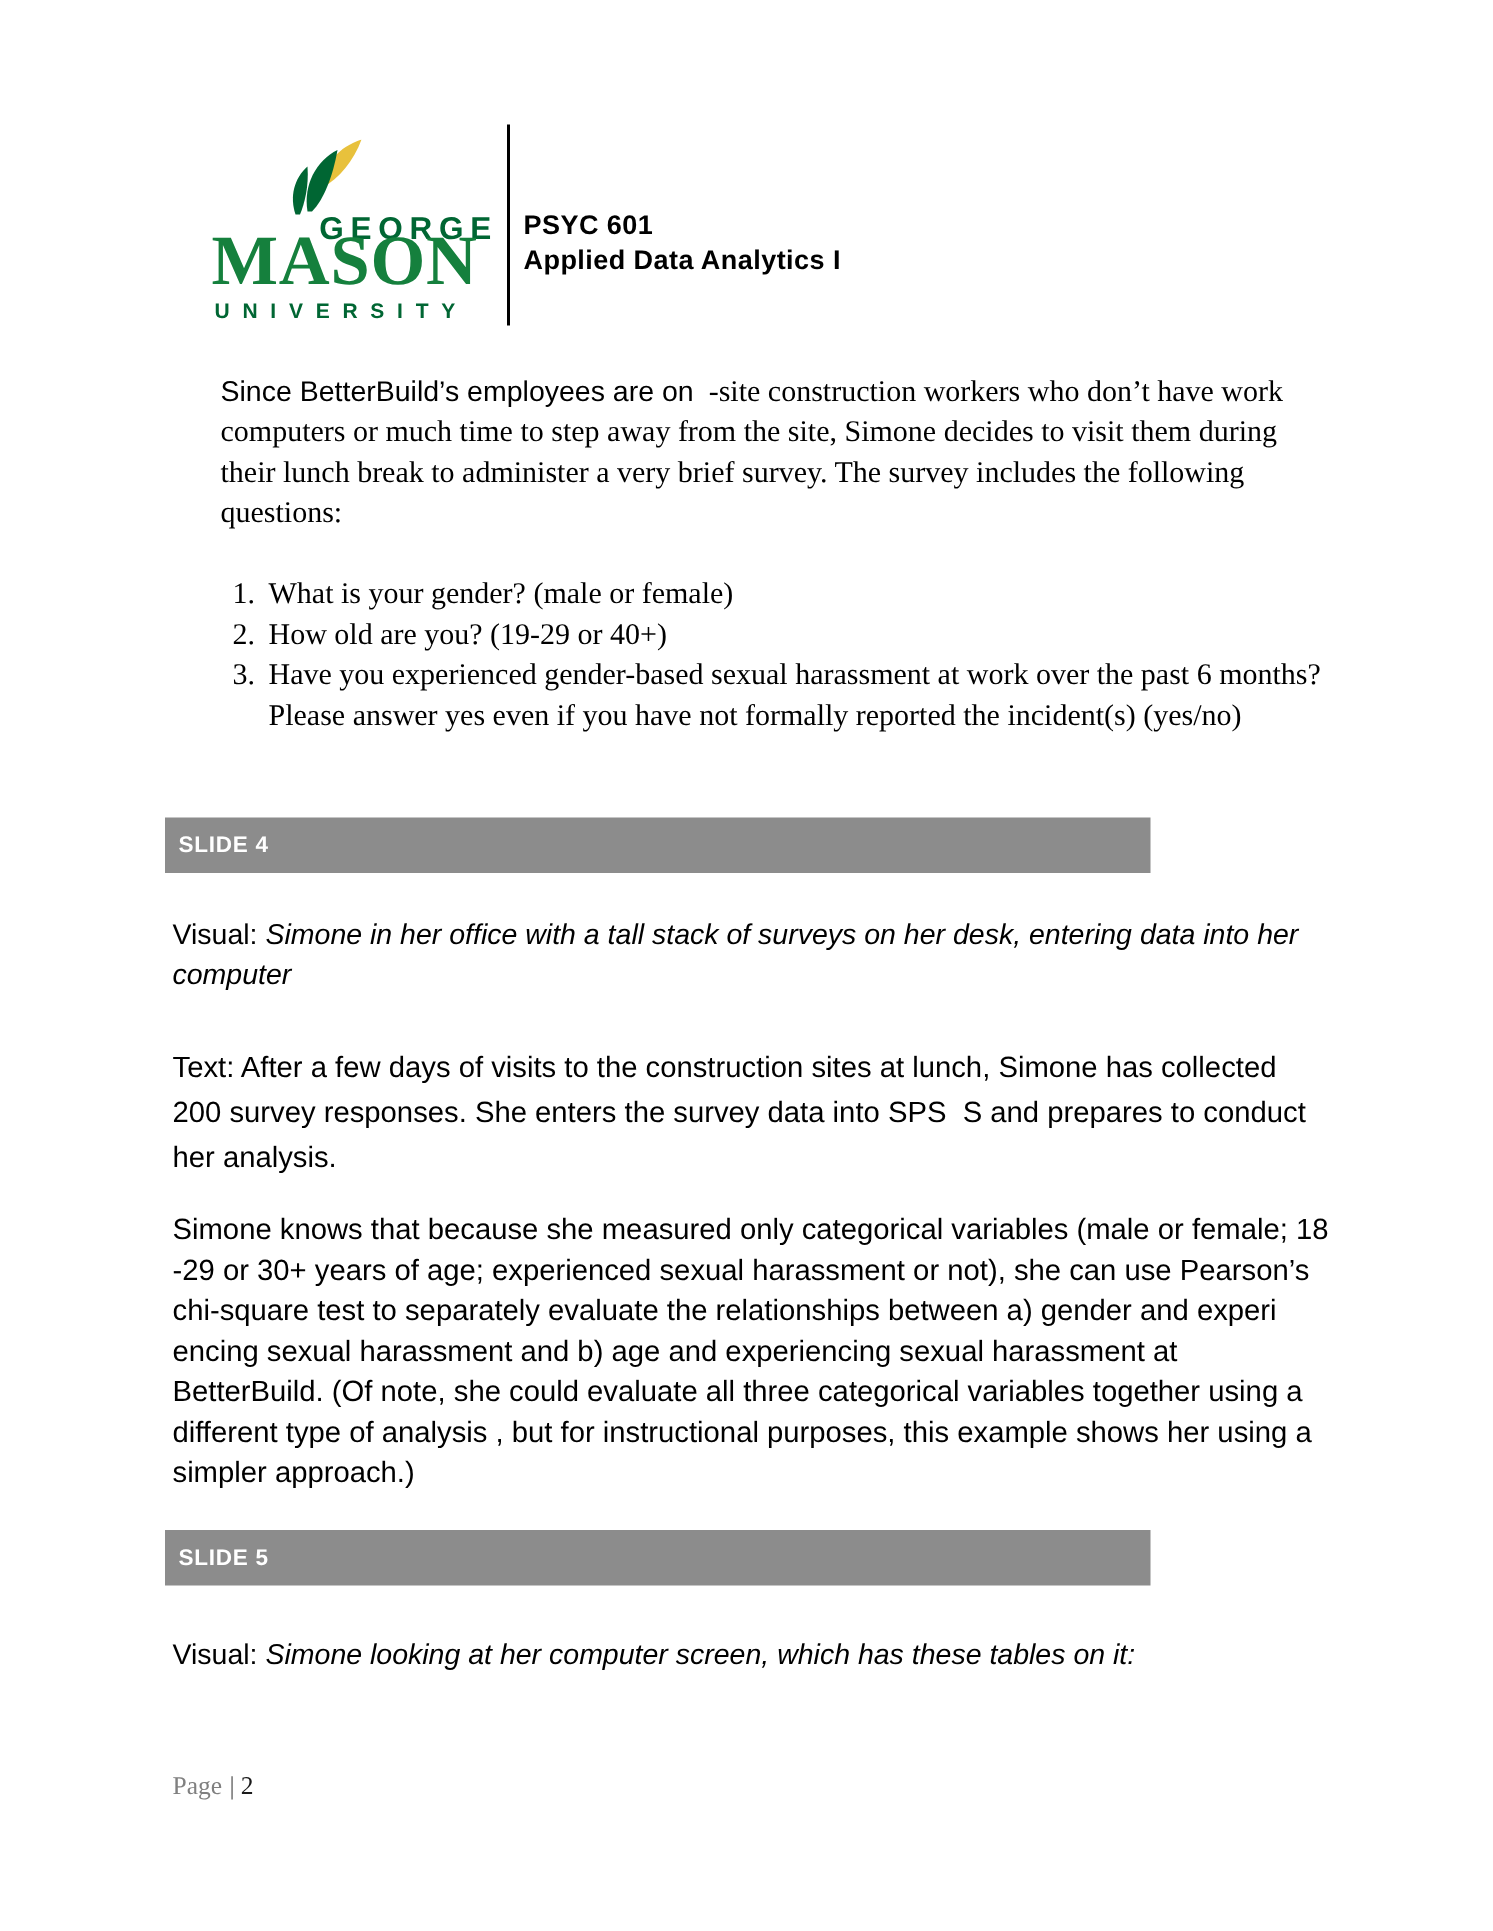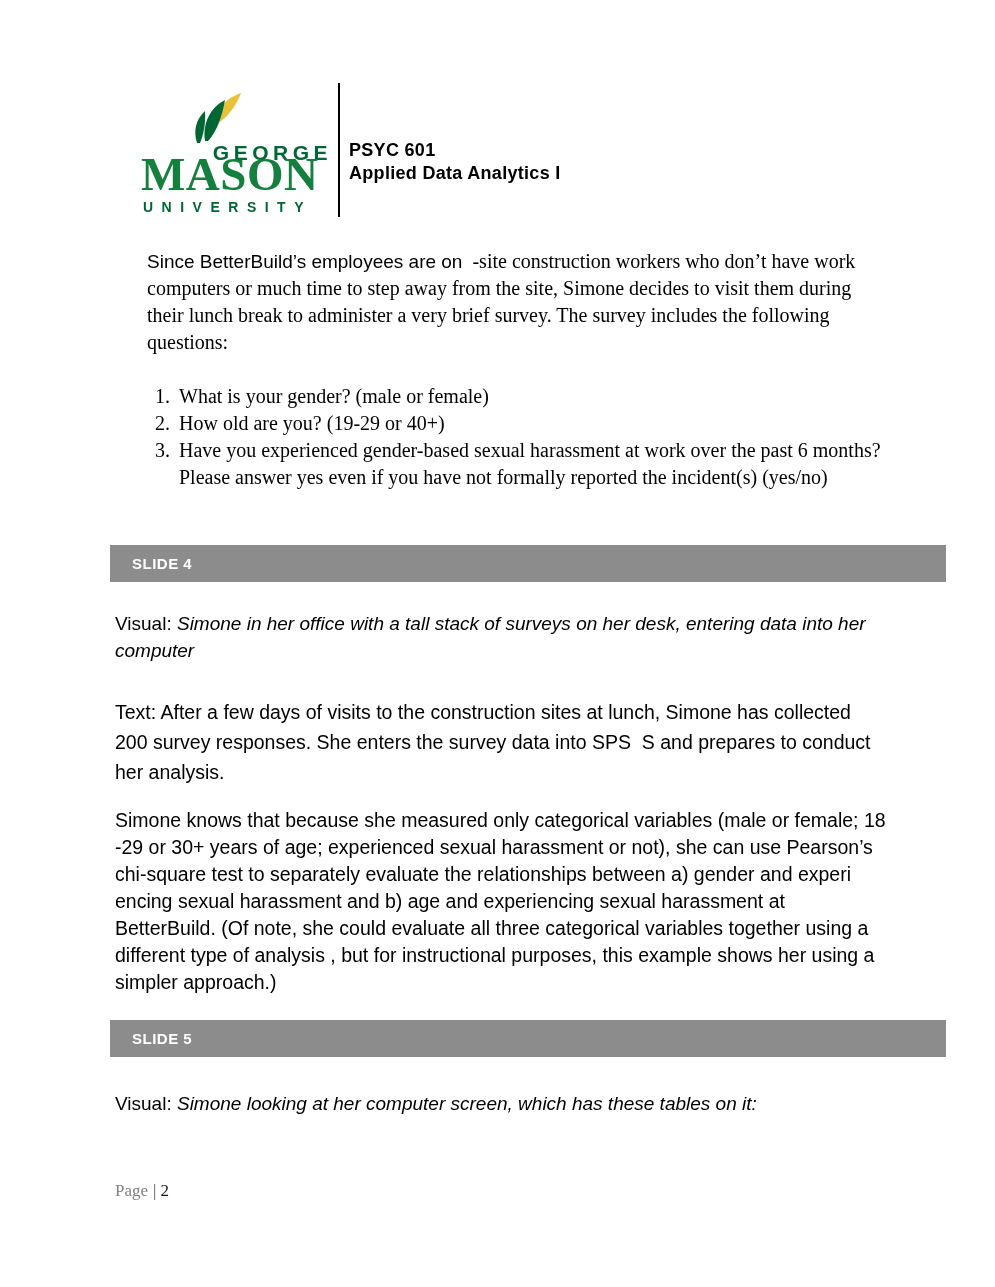--- a/index.html
+++ b/index.html
@@ -65,26 +65,26 @@
   }
 
   ol.question-list {
     margin-top: 27px; padding-left: 60px;
     font-family: "Liberation Serif", serif;
     font-size: 20px; line-height: 27px;
   }
   ol.question-list li { padding-left: 4px; white-space: pre-wrap; }
 
   .slide-banner {
-    height: 37px; width: 836px; margin-left: -5px;
+    height: 37px; width: 657px; margin-left: -5px;
     background: #8c8c8c;
     color: #ffffff;
     font-weight: bold; font-size: 15px; letter-spacing: 0.5px;
     display: flex; align-items: center;
-    padding-left: 22px;
+    padding-left: 9px;
   }
   .banner-slide4 { margin-top: 54px; }
   .banner-slide5 { margin-top: 24px; }
 
   .visual-line {
     font-size: 19px; line-height: 27px;
     white-space: pre-wrap;
   }
   .visual-slide4 { margin-top: 28px; }
   .visual-slide5 { margin-top: 33px; }

